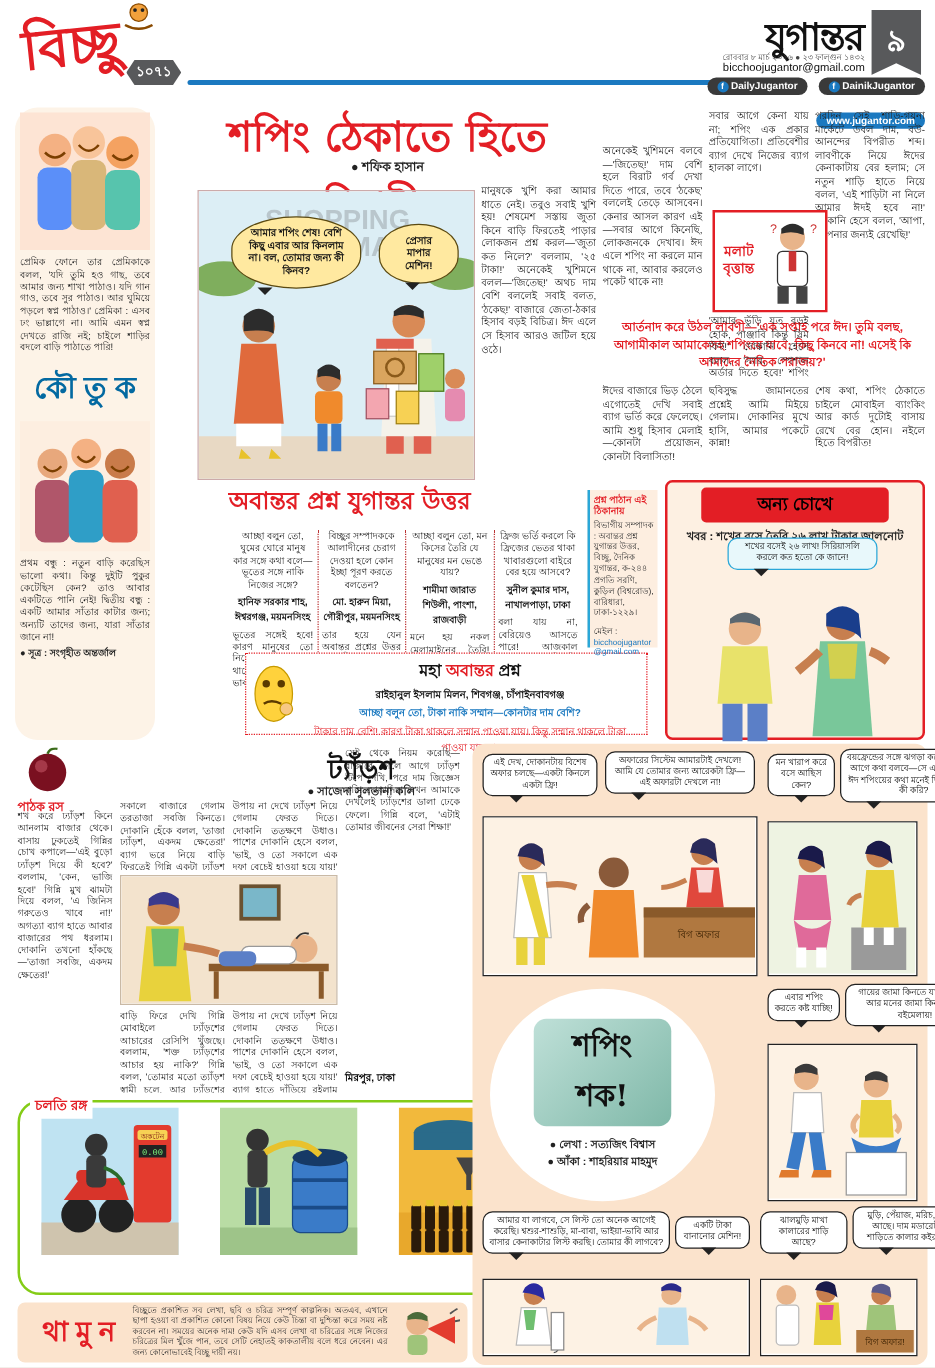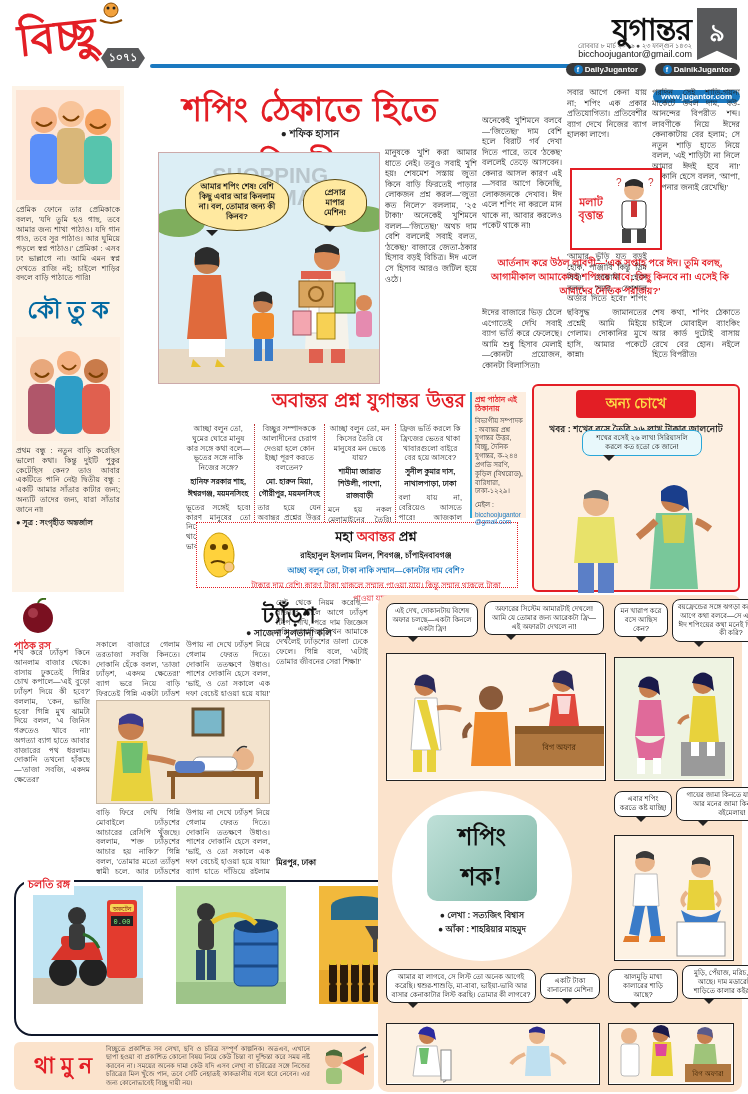--- a/index.html
+++ b/index.html
@@ -56,21 +56,21 @@
          clip-path:polygon(0 0,100% 0,100% 100%,50% 82%,0 100%);display:flex;align-items:center;
          justify-content:center;font-size:24px;font-weight:bold;">৯</div>
 
     <div class="abs" style="left:468px;top:58px;width:272px;text-align:right;">
       <span class="pill" style="background:#3a3a3a;"><span style="background:#1b79c0;border-radius:50%;display:inline-block;width:9px;height:9px;text-align:center;line-height:9px;font-size:7px;">f</span> <span>DailyJugantor</span></span>
       <span class="pill" style="background:#3a3a3a;"><span style="background:#1b79c0;border-radius:50%;display:inline-block;width:9px;height:9px;text-align:center;line-height:9px;font-size:7px;">f</span> <span>DainikJugantor</span></span>
       <span class="pill" style="background:#1b79c0;margin-top:14px;">www.jugantor.com</span>
     </div>
   </div>
 
-  <div class="abs" style="left:12px;top:86px;width:112px;height:506px;background:#fdf3e7;padding:4px;">
+  <div class="abs" style="left:12px;top:86px;width:112px;height:506px;background:#fdf3e7;padding:4px;border-radius:18px;">
     <div>
       <svg width="104" height="110" style="background:#fde4d4;">
         <circle cx="28" cy="30" r="13" fill="#f4b183"></circle>
           <path d="M20 32 q8 8 16 0" stroke="#7b3f00" stroke-width="2" fill="none"></path>
         <rect x="14" y="44" width="28" height="50" rx="8" fill="#5b8ff9"></rect>
         <circle cx="55" cy="24" r="13" fill="#f8c49a"></circle>
           <path d="M47 26 q8 9 16 0" stroke="#7b3f00" stroke-width="2" fill="none"></path>
         <rect x="41" y="38" width="28" height="56" rx="8" fill="#d9b779"></rect>
         <circle cx="82" cy="32" r="13" fill="#f4a261"></circle>
           <path d="M74 34 q8 8 16 0" stroke="#7b3f00" stroke-width="2" fill="none"></path>
@@ -171,21 +171,21 @@
   </div>
   <div class="abs txt" style="left:482px;top:308px;width:80px;height:76px;overflow:hidden;">ঈদের বাজারে ভিড় ঠেলে এগোতেই দেখি সবাই ব্যাগ ভর্তি করে ফেলেছে। আমি শুধু হিসাব মেলাই—কোনটা প্রয়োজন, কোনটা বিলাসিতা!</div>
   <div class="abs txt" style="left:567px;top:308px;width:80px;height:76px;overflow:hidden;">ছবিসুদ্ধ জামানতের প্রশ্নেই আমি মিইয়ে গেলাম। দোকানির মুখে হাসি, আমার পকেটে কান্না!</div>
   <div class="abs txt" style="left:652px;top:250px;width:88px;height:0px;"></div>
   <div class="abs txt" style="left:652px;top:308px;width:88px;height:76px;overflow:hidden;">শেষ কথা, শপিং ঠেকাতে চাইলে মোবাইল ব্যাংকিং আর কার্ড দুটোই বাসায় রেখে বের হোন। নইলে হিতে বিপরীত!</div>
   <div class="abs txt" style="left:652px;top:88px;width:0;height:0;"></div>
 
   <div class="abs txt" style="left:567px;top:252px;width:80px;height:52px;overflow:hidden;">'আমার ভুঁড়ি যত বড়ই হোক, পাঞ্জাবি কিন্তু স্লিম ফিট!' দোকানি হেসে বলল, 'স্যার, স্পেশাল অর্ডার দিতে হবে!' শপিং ঠেকাতে গিয়ে দেখি খরচ আরও বেড়ে গেছে। হিতে বিপরীত বলে কথা! শেষে প্রেসার মাপার মেশিনটাই কিনে বাড়ি ফিরলাম। লাবণী বলল, 'এই যন্ত্রই এখন ঘরের সবচেয়ে দরকারি জিনিস!'</div>
 
   <div class="abs" style="left:183px;top:386px;width:282px;height:206px;">
-    <div style="font-size:19px;font-weight:bold;color:#e31e25;text-align:right;font-family:'DejaVu Serif',serif;">অবান্তর প্রশ্ন যুগান্তর উত্তর</div>
+    <div style="font-size:19px;font-weight:bold;color:#e31e25;text-align:left;font-family:'DejaVu Serif',serif;">অবান্তর প্রশ্ন যুগান্তর উত্তর</div>
     <div style="display:flex;margin-top:6px;height:130px;">
       <div style="width:25%;padding:0 3px;">
         <div class="qa-q">আচ্ছা বলুন তো, ঘুমের ঘোরে মানুষ কার সঙ্গে কথা বলে—ভূতের সঙ্গে নাকি নিজের সঙ্গে?</div>
         <div class="qa-w">হানিফ সরকার শাহ, ঈশ্বরগঞ্জ, ময়মনসিংহ</div>
         <div class="qa-a">ভূতের সঙ্গেই হবে! কারণ মানুষের তো নিজের সঙ্গেও শত্রুতা থাকে! ভূতের সঙ্গে ভাব জমে বেশি।</div>
       </div>
       <div style="width:25%;padding:0 3px;" class="dotsep">
         <div class="qa-q">বিচ্ছুর সম্পাদককে আলাদীনের চেরাগ দেওয়া হলে কোন ইচ্ছা পূরণ করতে বলতেন?</div>
         <div class="qa-w">মো. হারুন মিয়া, গৌরীপুর, ময়মনসিংহ</div>
         <div class="qa-a">তার হয়ে যেন অবান্তর প্রশ্নের উত্তর আলাদীনের চেরাগ দেয়—সেই ইচ্ছাই প্রকাশ করতেন!</div>
@@ -225,21 +225,21 @@
   <div class="abs" style="left:470px;top:392px;width:56px;height:126px;border-left:2px solid #2aa7d8;
        background:#fdeee0;padding:3px;">
     <div style="font-size:7.5px;font-weight:bold;color:#e31e25;line-height:1.25;">প্রশ্ন পাঠান এই ঠিকানায়</div>
     <div style="font-size:6.8px;color:#333;margin-top:3px;line-height:1.3;">বিভাগীয় সম্পাদক : অবান্তর প্রশ্ন যুগান্তর উত্তর, বিচ্ছু, দৈনিক যুগান্তর, ক-২৪৪ প্রগতি সরণি, কুড়িল (বিশ্বরোড), বারিধারা, ঢাকা-১২২৯।</div>
     <div style="font-size:6.8px;color:#333;margin-top:3px;">মেইল :</div>
     <div style="font-size:6.5px;color:#1b79c0;word-break:break-all;">bicchoojugantor@gmail.com</div>
   </div>
 
   <div class="abs" style="left:532px;top:384px;width:208px;height:208px;border:2px solid #e31e25;border-radius:6px;
        background:#fdf0e2;">
-    <div style="margin:4px auto 0 auto;width:120px;background:#e31e25;color:#fde047;text-align:center;
+    <div style="margin:4px auto 0 auto;width:150px;background:#e31e25;color:#000000;text-align:center;
          font-size:14px;font-weight:bold;border-radius:4px;padding:2px 0;">অন্য চোখে</div>
     <div style="text-align:center;font-size:9px;font-weight:bold;color:#222;margin-top:4px;">
       <span>খবর :</span> <span>শখের বসে তৈরি ২৬ লাখ টাকার জালনোট</span>
     </div>
     <div class="bubble" style="left:48px;top:44px;width:120px;background:#e8f8fb;border-color:#2aa7d8;">শখের বসেই ২৬ লাখ! সিরিয়াসলি করলে কত হতো কে জানে!</div>
     <svg width="204" height="120" style="margin-top:40px;">
 
       <circle cx="62" cy="26" r="13" fill="#e8b48a"></circle>
         <path d="M50 18 q12 -10 24 0 l0 6 q-12 -5 -24 -2 z" fill="#5b6770"></path>
       <path d="M44 40 L80 40 L84 86 L40 86 Z" fill="#e8e26a"></path>
@@ -290,21 +290,21 @@
         <rect x="158" y="76" width="4" height="22" fill="#8a5a2a"></rect>
       <circle cx="146" cy="58" r="11" fill="#e8b48a"></circle>
       <rect x="96" y="56" width="44" height="14" rx="6" fill="#fff" stroke="#999"></rect>
       <rect x="78" y="60" width="30" height="12" rx="5" fill="#5b7fc7"></rect>
       <path d="M140 50 q4 -6 10 -4" stroke="#333" stroke-width="1.5" fill="none"></path>
     </svg>
   </div>
   <div class="abs txt-sm" style="left:96px;top:808px;width:84px;height:66px;overflow:hidden;">বাড়ি ফিরে দেখি গিন্নি মোবাইলে ঢ্যাঁড়শের আচারের রেসিপি খুঁজছে। বললাম, 'শক্ত ঢ্যাঁড়শের আচার হয় নাকি?' গিন্নি বলল, 'তোমার মতো ত্যাঁড়শ স্বামী চলে, আর ঢ্যাঁড়শের আচার চলবে না?' আমি আর কথা বাড়ালাম না।</div>
   <div class="abs txt-sm" style="left:186px;top:808px;width:84px;height:66px;overflow:hidden;">উপায় না দেখে ঢ্যাঁড়শ নিয়ে গেলাম ফেরত দিতে। দোকানি ততক্ষণে উধাও। পাশের দোকানি হেসে বলল, 'ভাই, ও তো সকালে এক দফা বেচেই হাওয়া হয়ে যায়!' ব্যাগ হাতে দাঁড়িয়ে রইলাম রাস্তার মাঝে। লোকজন দেখে মুচকি হাসে।</div>
 
-  <div class="abs" style="left:14px;top:880px;width:433px;height:156px;border:2px solid #0f172a;border-radius:18px;
+  <div class="abs" style="left:14px;top:880px;width:433px;height:156px;border:2px solid #84cc16;border-radius:18px;
        background:#fff;">
     <div class="abs" style="left:8px;top:-6px;background:#fff;padding:0 4px;font-size:11px;font-weight:bold;color:#e31e25;">চলতি রঙ্গ</div>
     <div style="display:flex;justify-content:space-around;margin-top:4px;">
       <svg width="110" height="118">
         <rect width="110" height="118" fill="#bfe3f2"></rect>
           <rect y="92" width="110" height="26" fill="#cfc4ae"></rect>
         <rect x="74" y="14" width="30" height="78" rx="3" fill="#e33b2e"></rect>
         <rect x="77" y="18" width="24" height="8" rx="2" fill="#f7d154"></rect>
         <text x="89" y="25" text-anchor="middle" font-size="6" fill="#7a1010" font-family="Liberation Sans">অকটেন</text>
         <rect x="78" y="30" width="22" height="10" fill="#222"></rect>

